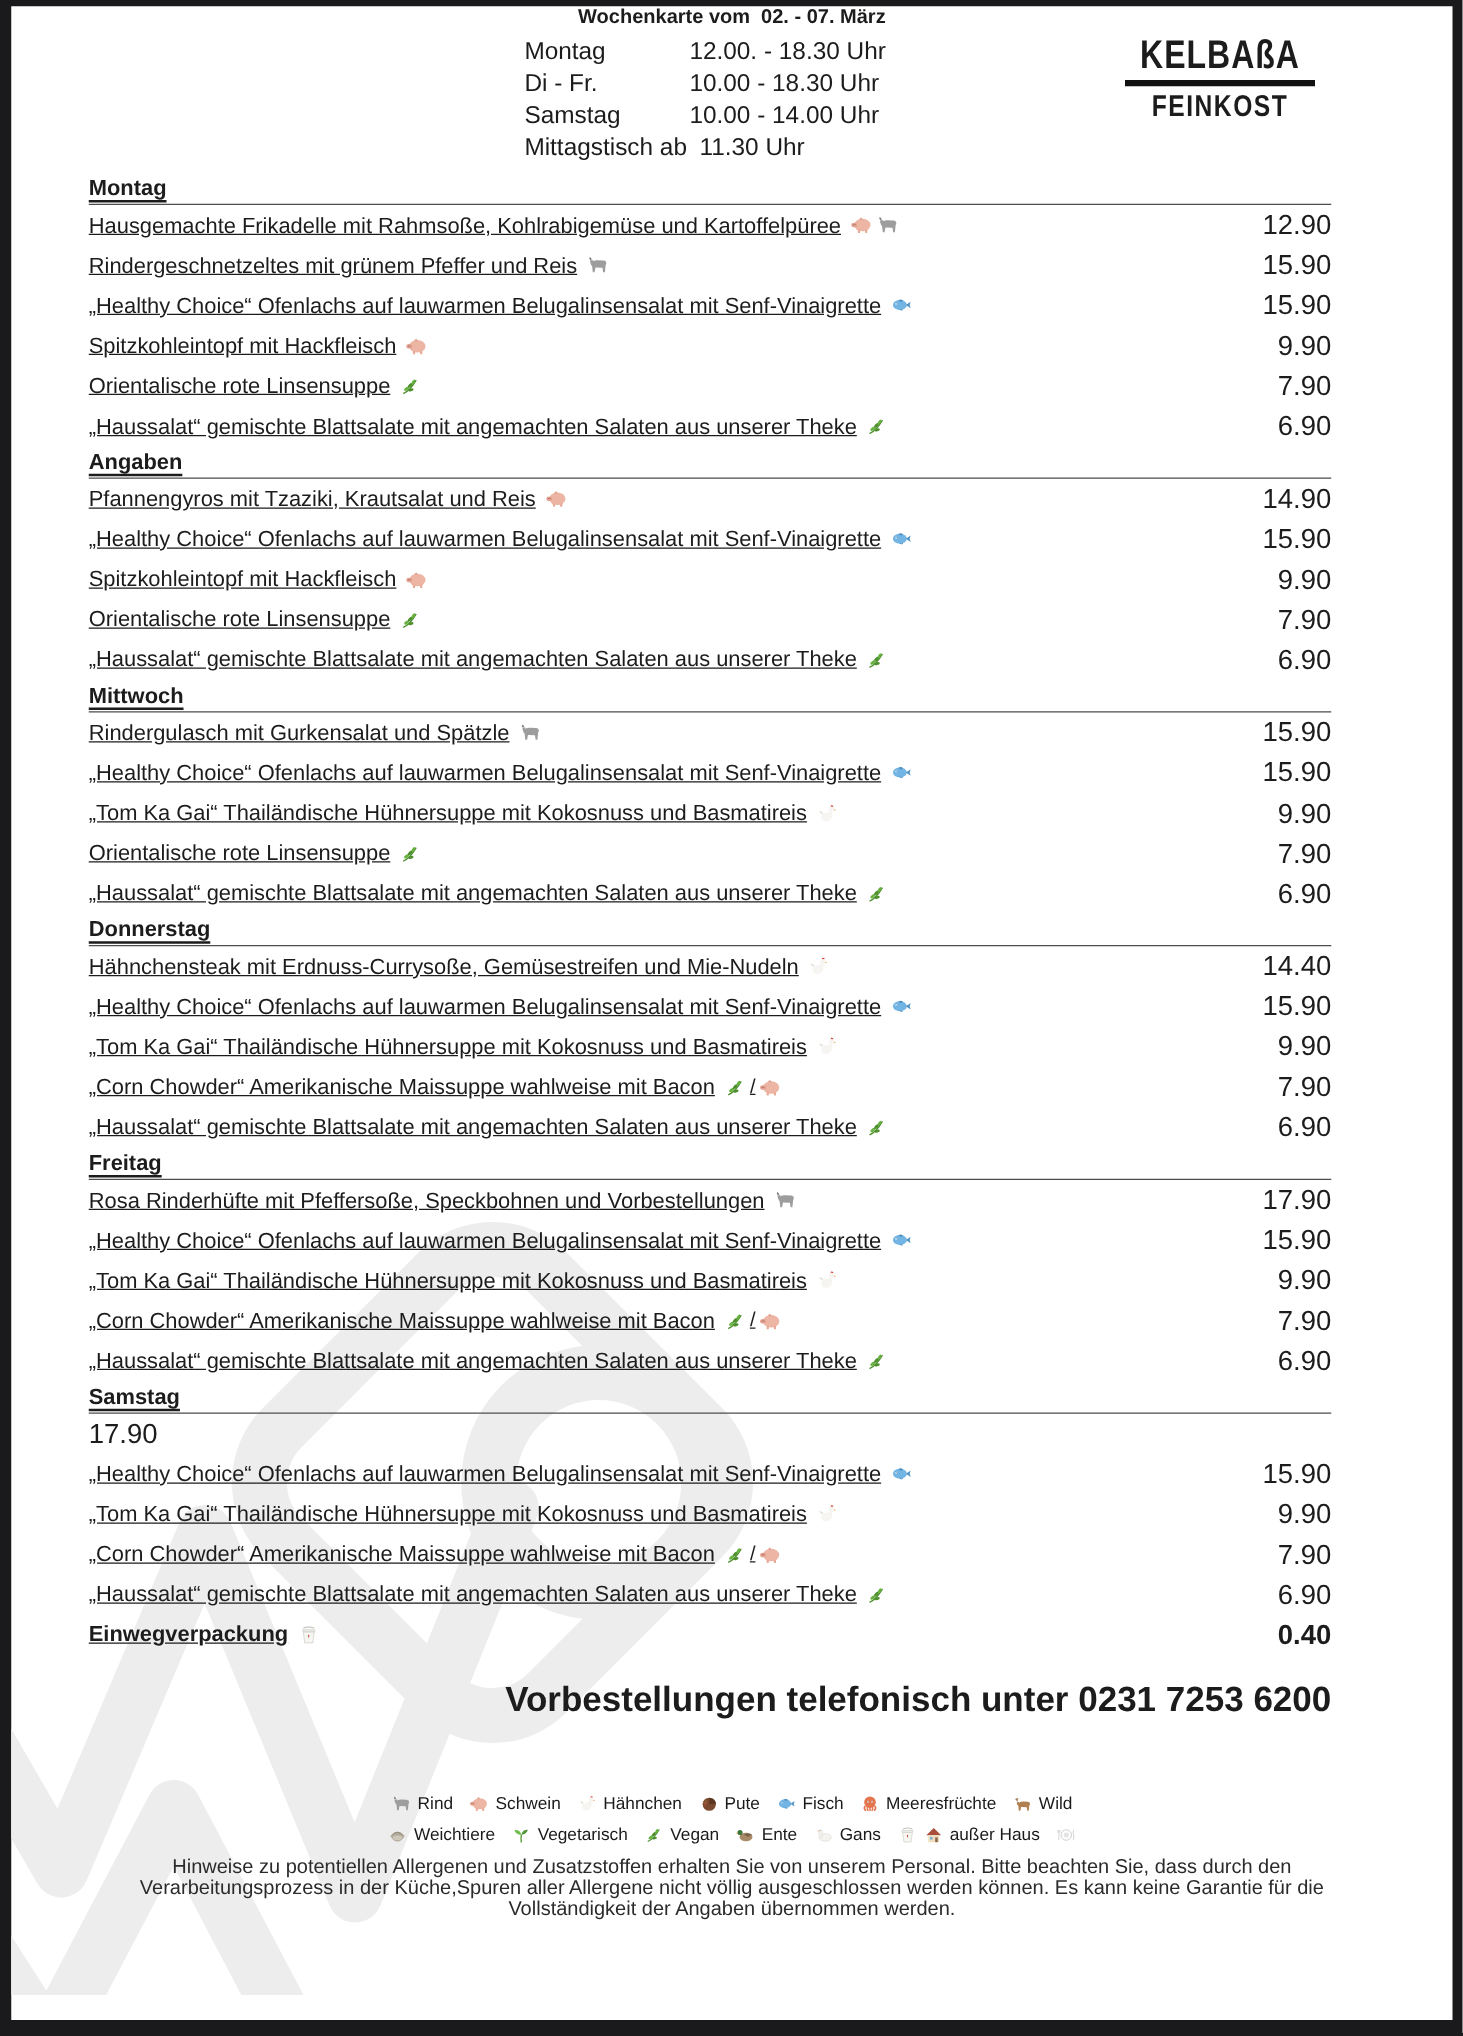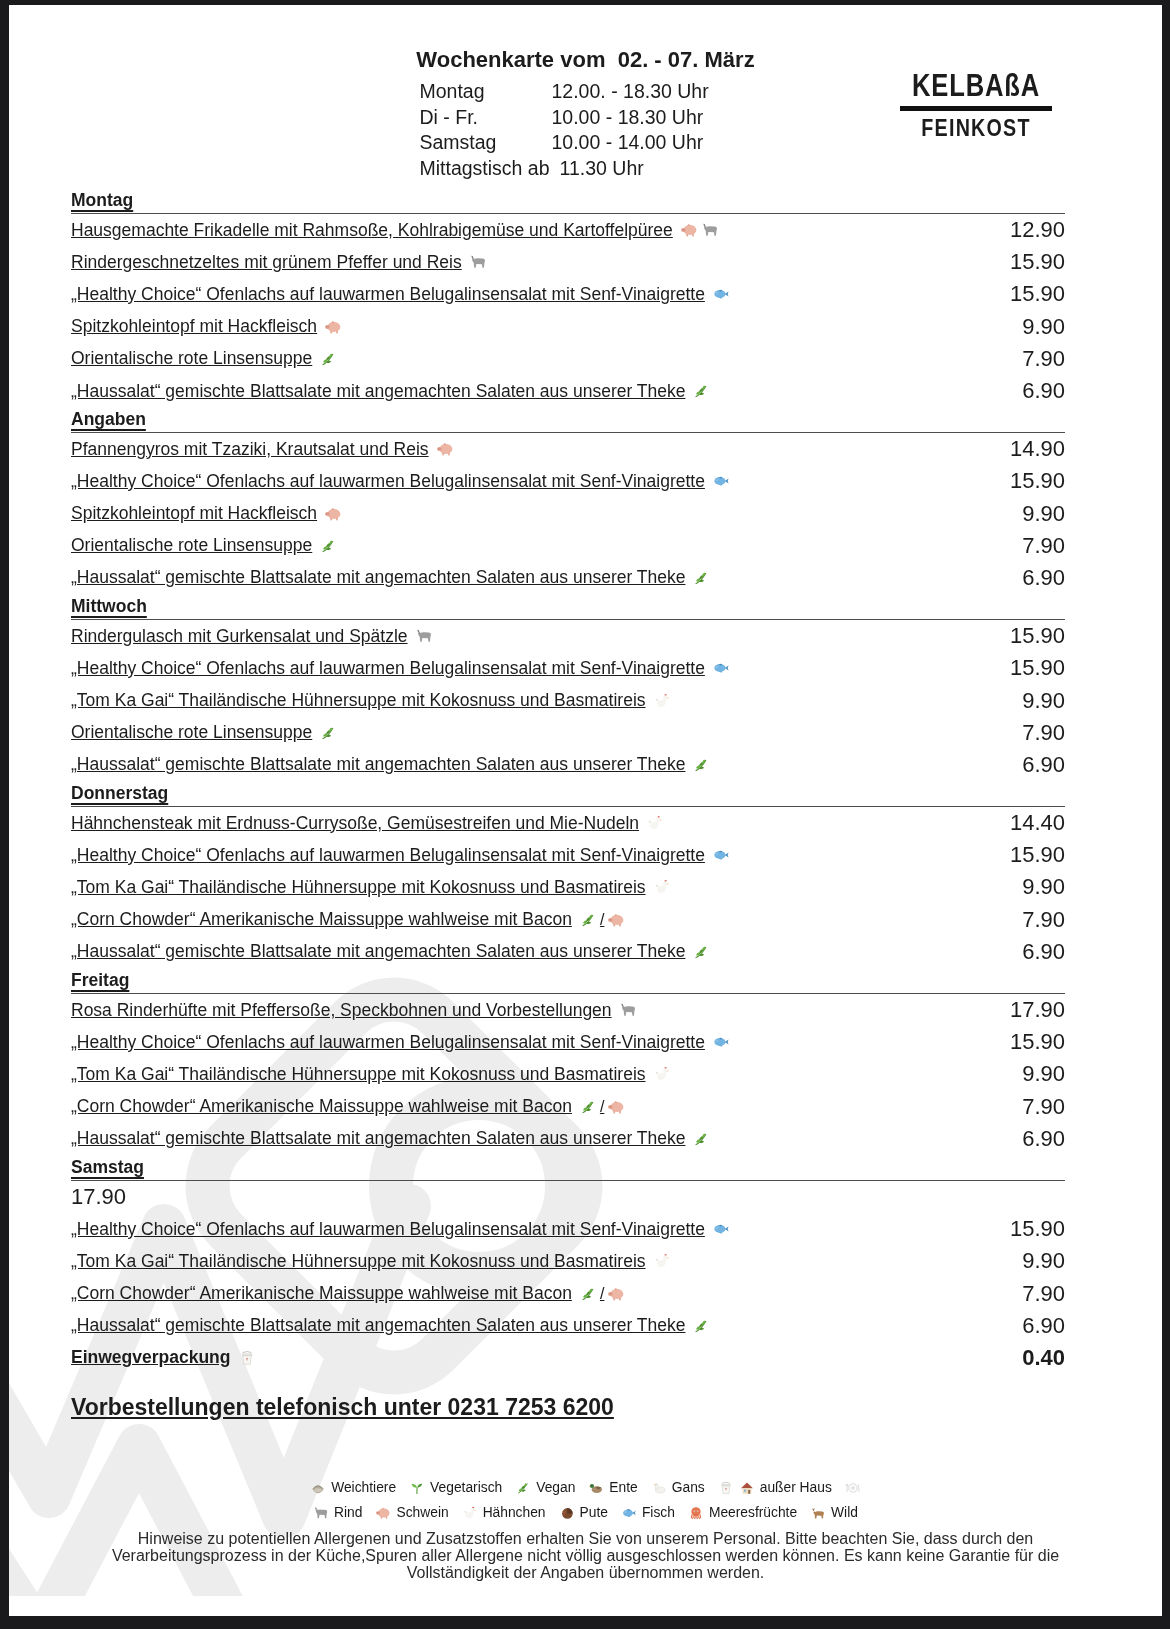--- a/index.html
+++ b/index.html
@@ -17,40 +17,40 @@
   .watermark{position:absolute;left:-30px;bottom:20px;z-index:0;}
   .inner{position:relative;z-index:1;height:100%;}
 
   
   .logo{position:absolute;top:20px;right:98px;width:176px;text-align:center;}
   .logo-l1{font-size:32px;font-weight:700;letter-spacing:1px;transform:scaleX(0.80);transform-origin:center;white-space:nowrap;}
   .logo-bar{height:5px;background:#111;width:152px;margin:2px auto 3px auto;}
   .logo-l2{font-size:24px;font-weight:700;letter-spacing:1.5px;transform:scaleX(0.82);transform-origin:center;white-space:nowrap;}
 
   
-  .title{margin-top:42px;text-align:center;font-size:22px;font-weight:700;white-space:pre;}
+  .title{text-align:center;font-size:16px;font-weight:700;white-space:pre;}
   .hours{width:332px;margin:6px auto 0 auto;font-size:19.5px;}
   .hours-row{display:flex;gap:10px;line-height:25.5px;}
   .hours-label{min-width:122px;}
 
   
   .content{padding:0 97px 0 62px;}
   .menu{margin-top:9px;}
   .day-header{border-bottom:1.7px solid #4d4d4d;padding-bottom:1px;height:22px;margin-top:2px;}
   .day-name{font-size:17.5px;font-weight:700;text-decoration:underline;text-decoration-thickness:2px;text-underline-offset:4px;}
   .item{display:flex;justify-content:space-between;align-items:center;height:32.2px;font-size:17.5px;}
   .item-left{display:flex;align-items:center;gap:7px;min-width:0;text-decoration:underline;}
   .icons{display:inline-flex;align-items:center;gap:3px;}
   .emj svg{width:18px;height:18px;display:block;}
   .slash{font-size:16px;}
   .price{font-size:22px;}
   .item.bold .item-text,.item.bold .price{font-weight:700;}
 
   
-  .phone{margin-top:20px;text-align:left;font-size:23px;font-weight:700;text-decoration:underline;}
+  .phone{margin-top:20px;text-align:right;font-size:28px;font-weight:700;}
   .legend{margin-top:54px;font-size:13.8px;color:#1a1a1a;}
   .legend-row{display:flex;justify-content:center;align-items:center;gap:13px;height:25px;}
   .legend-entry{display:inline-flex;align-items:center;gap:5px;}
   .legend .emj svg{width:16px;height:16px;}
   .footer{margin:5px auto 0 auto;max-width:1035px;text-align:center;font-size:16px;line-height:17px;color:#2b2b2b;}
 </style>
 </head>
 <body>
 
 <div class="page">
@@ -695,106 +695,20 @@
         </div>
 
       <div class="phone">Vorbestellungen telefonisch unter 0231 7253 6200</div>
     </div>
 
     <div class="legend">
         <div class="legend-row">
           <span class="legend-entry">
             <span class="emj">
               <svg viewBox="0 0 20 20">
-                <path d="M2.8 11 Q10 2.5 17.2 11 Q14 16.5 10 16.5 Q6 16.5 2.8 11 Z" fill="#b3ab9c"></path>
-                <path d="M4.6 10.2 Q10 4.8 15.4 10.2 M6.4 8.6 Q10 5.6 13.6 8.6" stroke="#968d7c" stroke-width="0.8" fill="none"></path>
-                <ellipse cx="10" cy="12.8" rx="4.6" ry="2.4" fill="#cfc8ba"></ellipse>
-              </svg>
-            </span>
-            <span class="legend-label">Weichtiere</span>
-          </span>
-          <span class="legend-entry">
-            <span class="emj">
-              <svg viewBox="0 0 20 20">
-                <path d="M10 17.5 Q9.6 12 10.2 9.5" stroke="#5d9e3c" stroke-width="1.4" fill="none"></path>
-                <path d="M10.2 9.8 Q4.6 10 3.2 5 Q9 4.4 10.2 9.8 Z" fill="#71bd4c"></path>
-                <path d="M10.2 9.8 Q15.4 9.2 16.6 4.8 Q11.2 4.6 10.2 9.8 Z" fill="#509636"></path>
-              </svg>
-            </span>
-            <span class="legend-label">Vegetarisch</span>
-          </span>
-          <span class="legend-entry">
-            <span class="emj">
-              <svg viewBox="0 0 20 20">
-                <path d="M4 16.5 Q10 14 15.5 4.5" stroke="#4e8f2e" stroke-width="1.2" fill="none"></path>
-                <ellipse cx="7" cy="12.2" rx="2.6" ry="1.3" fill="#67b241" transform="rotate(-35 7 12.2)"></ellipse>
-                <ellipse cx="10.2" cy="9.2" rx="2.6" ry="1.3" fill="#4e8f2e" transform="rotate(-45 10.2 9.2)"></ellipse>
-                <ellipse cx="13" cy="6.2" rx="2.4" ry="1.2" fill="#67b241" transform="rotate(-55 13 6.2)"></ellipse>
-                <ellipse cx="10.8" cy="13.2" rx="2.4" ry="1.2" fill="#4e8f2e" transform="rotate(-15 10.8 13.2)"></ellipse>
-              </svg>
-            </span>
-            <span class="legend-label">Vegan</span>
-          </span>
-          <span class="legend-entry">
-            <span class="emj">
-              <svg viewBox="0 0 20 20">
-                <ellipse cx="11" cy="12" rx="6.5" ry="4.2" fill="#a98a68"></ellipse>
-                <path d="M9 9.5 Q13 7.5 17 9.5 L13 12 Z" fill="#7c6248"></path>
-                <circle cx="5" cy="7.5" r="2.6" fill="#3f7a3c"></circle>
-                <circle cx="4.4" cy="6.9" r="0.45" fill="#14240f"></circle>
-                <path d="M2.6 7.8 L0.9 8.3 L2.7 9 Z" fill="#e8a33d"></path>
-              </svg>
-            </span>
-            <span class="legend-label">Ente</span>
-          </span>
-          <span class="legend-entry">
-            <span class="emj">
-              <svg viewBox="0 0 20 20">
-                <ellipse cx="11.5" cy="12.5" rx="6" ry="3.8" fill="#f4f3ef" stroke="#dddbd2" stroke-width="0.7"></ellipse>
-                <path d="M6.2 12.5 Q4.6 10.5 5.2 6.5 Q5.6 4.4 7.2 4.6 Q8.6 4.9 8.4 7 Q8 9.5 8.8 11.5 Z" fill="#f4f3ef" stroke="#dddbd2" stroke-width="0.7"></path>
-                <circle cx="6.3" cy="5.6" r="0.4" fill="#44413a"></circle>
-                <path d="M5.2 5.4 L3.6 5.9 L5.3 6.6 Z" fill="#e8923d"></path>
-              </svg>
-            </span>
-            <span class="legend-label">Gans</span>
-          </span>
-          <span class="legend-entry">
-            <span class="emj">
-              <svg viewBox="0 0 20 20">
-                <path d="M5.2 4 Q10 1.6 14.8 4" stroke="#b9b9b4" stroke-width="0.9" fill="none"></path>
-                <path d="M4.4 5.4 H15.6 L15 7.4 H5 Z" fill="#efeeea" stroke="#c9c8c2" stroke-width="0.6"></path>
-                <path d="M5.2 7.4 H14.8 L13.6 17 H6.4 Z" fill="#f7f6f2" stroke="#c9c8c2" stroke-width="0.6"></path>
-                <path d="M9.4 10.2 L10 13.4 L10.6 10.2 Q10 9.4 9.4 10.2 Z" fill="#c0392b"></path>
-              </svg>
-            </span>
-            <span class="emj">
-              <svg viewBox="0 0 20 20">
-                <path d="M2.6 10.2 L10 3 L17.4 10.2 Z" fill="#a8503c"></path>
-                <rect x="4.6" y="10.2" width="10.8" height="7" fill="#efdec0"></rect>
-                <rect x="6.2" y="12" width="2.6" height="2.6" fill="#7fb3d3"></rect>
-                <rect x="11.4" y="12.4" width="2.6" height="4.8" fill="#8a6a4e"></rect>
-              </svg>
-            </span>
-            <span class="legend-label">außer Haus</span>
-          </span>
-          <span class="legend-entry">
-            <span class="emj">
-              <svg viewBox="0 0 20 20">
-                <circle cx="10" cy="10" r="5.2" fill="none" stroke="#cfcfcf" stroke-width="1"></circle>
-                <circle cx="10" cy="10" r="2.6" fill="#e4e4e4"></circle>
-                <path d="M2.6 5 V9 M1.6 5 V7.6 M3.6 5 V7.6 M2.6 9 V15" stroke="#cfcfcf" stroke-width="0.9" fill="none"></path>
-                <path d="M17.4 5 Q16 8 17.4 10 V15" stroke="#cfcfcf" stroke-width="0.9" fill="none"></path>
-              </svg>
-            </span>
-          </span>
-        </div>
-        <div class="legend-row">
-          <span class="legend-entry">
-            <span class="emj">
-              <svg viewBox="0 0 20 20">
                 <path fill="#9d9d9d" d="M4.5 7.5 Q7 5.5 10 5.8 L15.5 6 Q18 6.4 17.8 8.6 L17.2 10.5 L16.6 16.5 L15 16.5 L14.4 12.5 L8.2 12.3 L7.4 16.5 L5.8 16.5 L5.2 10.8 Q3.4 9.8 4.5 7.5 Z"></path>
                 <path fill="#9d9d9d" d="M3.2 6.2 L5.6 5.4 L6.4 8.4 L4 9.2 Z"></path>
                 <path d="M3.6 5.8 Q2.2 4.2 3 2.8 Q4.6 3.4 4.9 5.2 Z" fill="#7d7d7d"></path>
               </svg>
             </span>
             <span class="legend-label">Rind</span>
           </span>
           <span class="legend-entry">
             <span class="emj">
               <svg viewBox="0 0 20 20">
@@ -864,17 +778,103 @@
             <span class="emj">
               <svg viewBox="0 0 20 20">
                 <path fill="#b08050" d="M5.5 9.5 Q8 7.5 11 7.8 L15.5 8 Q17.8 8.4 17.5 10.4 L16.8 12 L16.2 17 L14.8 17 L14.2 13.4 L8.6 13.2 L7.8 17 L6.3 17 L5.8 12 Q4.2 11.2 5.5 9.5 Z"></path>
                 <path fill="#b08050" d="M4.2 8.8 L6.2 8 L7 10.4 L5 11.2 Z"></path>
                 <path d="M4.8 7.8 L4.2 4.6 M4.2 6.4 L2.8 5 M4.2 6.4 L5.6 4.4" stroke="#8a5f33" stroke-width="0.9" fill="none"></path>
               </svg>
             </span>
             <span class="legend-label">Wild</span>
           </span>
         </div>
+        <div class="legend-row">
+          <span class="legend-entry">
+            <span class="emj">
+              <svg viewBox="0 0 20 20">
+                <path d="M2.8 11 Q10 2.5 17.2 11 Q14 16.5 10 16.5 Q6 16.5 2.8 11 Z" fill="#b3ab9c"></path>
+                <path d="M4.6 10.2 Q10 4.8 15.4 10.2 M6.4 8.6 Q10 5.6 13.6 8.6" stroke="#968d7c" stroke-width="0.8" fill="none"></path>
+                <ellipse cx="10" cy="12.8" rx="4.6" ry="2.4" fill="#cfc8ba"></ellipse>
+              </svg>
+            </span>
+            <span class="legend-label">Weichtiere</span>
+          </span>
+          <span class="legend-entry">
+            <span class="emj">
+              <svg viewBox="0 0 20 20">
+                <path d="M10 17.5 Q9.6 12 10.2 9.5" stroke="#5d9e3c" stroke-width="1.4" fill="none"></path>
+                <path d="M10.2 9.8 Q4.6 10 3.2 5 Q9 4.4 10.2 9.8 Z" fill="#71bd4c"></path>
+                <path d="M10.2 9.8 Q15.4 9.2 16.6 4.8 Q11.2 4.6 10.2 9.8 Z" fill="#509636"></path>
+              </svg>
+            </span>
+            <span class="legend-label">Vegetarisch</span>
+          </span>
+          <span class="legend-entry">
+            <span class="emj">
+              <svg viewBox="0 0 20 20">
+                <path d="M4 16.5 Q10 14 15.5 4.5" stroke="#4e8f2e" stroke-width="1.2" fill="none"></path>
+                <ellipse cx="7" cy="12.2" rx="2.6" ry="1.3" fill="#67b241" transform="rotate(-35 7 12.2)"></ellipse>
+                <ellipse cx="10.2" cy="9.2" rx="2.6" ry="1.3" fill="#4e8f2e" transform="rotate(-45 10.2 9.2)"></ellipse>
+                <ellipse cx="13" cy="6.2" rx="2.4" ry="1.2" fill="#67b241" transform="rotate(-55 13 6.2)"></ellipse>
+                <ellipse cx="10.8" cy="13.2" rx="2.4" ry="1.2" fill="#4e8f2e" transform="rotate(-15 10.8 13.2)"></ellipse>
+              </svg>
+            </span>
+            <span class="legend-label">Vegan</span>
+          </span>
+          <span class="legend-entry">
+            <span class="emj">
+              <svg viewBox="0 0 20 20">
+                <ellipse cx="11" cy="12" rx="6.5" ry="4.2" fill="#a98a68"></ellipse>
+                <path d="M9 9.5 Q13 7.5 17 9.5 L13 12 Z" fill="#7c6248"></path>
+                <circle cx="5" cy="7.5" r="2.6" fill="#3f7a3c"></circle>
+                <circle cx="4.4" cy="6.9" r="0.45" fill="#14240f"></circle>
+                <path d="M2.6 7.8 L0.9 8.3 L2.7 9 Z" fill="#e8a33d"></path>
+              </svg>
+            </span>
+            <span class="legend-label">Ente</span>
+          </span>
+          <span class="legend-entry">
+            <span class="emj">
+              <svg viewBox="0 0 20 20">
+                <ellipse cx="11.5" cy="12.5" rx="6" ry="3.8" fill="#f4f3ef" stroke="#dddbd2" stroke-width="0.7"></ellipse>
+                <path d="M6.2 12.5 Q4.6 10.5 5.2 6.5 Q5.6 4.4 7.2 4.6 Q8.6 4.9 8.4 7 Q8 9.5 8.8 11.5 Z" fill="#f4f3ef" stroke="#dddbd2" stroke-width="0.7"></path>
+                <circle cx="6.3" cy="5.6" r="0.4" fill="#44413a"></circle>
+                <path d="M5.2 5.4 L3.6 5.9 L5.3 6.6 Z" fill="#e8923d"></path>
+              </svg>
+            </span>
+            <span class="legend-label">Gans</span>
+          </span>
+          <span class="legend-entry">
+            <span class="emj">
+              <svg viewBox="0 0 20 20">
+                <path d="M5.2 4 Q10 1.6 14.8 4" stroke="#b9b9b4" stroke-width="0.9" fill="none"></path>
+                <path d="M4.4 5.4 H15.6 L15 7.4 H5 Z" fill="#efeeea" stroke="#c9c8c2" stroke-width="0.6"></path>
+                <path d="M5.2 7.4 H14.8 L13.6 17 H6.4 Z" fill="#f7f6f2" stroke="#c9c8c2" stroke-width="0.6"></path>
+                <path d="M9.4 10.2 L10 13.4 L10.6 10.2 Q10 9.4 9.4 10.2 Z" fill="#c0392b"></path>
+              </svg>
+            </span>
+            <span class="emj">
+              <svg viewBox="0 0 20 20">
+                <path d="M2.6 10.2 L10 3 L17.4 10.2 Z" fill="#a8503c"></path>
+                <rect x="4.6" y="10.2" width="10.8" height="7" fill="#efdec0"></rect>
+                <rect x="6.2" y="12" width="2.6" height="2.6" fill="#7fb3d3"></rect>
+                <rect x="11.4" y="12.4" width="2.6" height="4.8" fill="#8a6a4e"></rect>
+              </svg>
+            </span>
+            <span class="legend-label">außer Haus</span>
+          </span>
+          <span class="legend-entry">
+            <span class="emj">
+              <svg viewBox="0 0 20 20">
+                <circle cx="10" cy="10" r="5.2" fill="none" stroke="#cfcfcf" stroke-width="1"></circle>
+                <circle cx="10" cy="10" r="2.6" fill="#e4e4e4"></circle>
+                <path d="M2.6 5 V9 M1.6 5 V7.6 M3.6 5 V7.6 M2.6 9 V15" stroke="#cfcfcf" stroke-width="0.9" fill="none"></path>
+                <path d="M17.4 5 Q16 8 17.4 10 V15" stroke="#cfcfcf" stroke-width="0.9" fill="none"></path>
+              </svg>
+            </span>
+          </span>
+        </div>
       </div>
 
     <div class="footer">Hinweise zu potentiellen Allergenen und Zusatzstoffen erhalten Sie von unserem Personal. Bitte beachten Sie, dass durch den Verarbeitungsprozess in der Küche,Spuren aller Allergene nicht völlig ausgeschlossen werden können. Es kann keine Garantie für die Vollständigkeit der Angaben übernommen werden.</div>
   </div>
 </div>
 
 </body></html>

